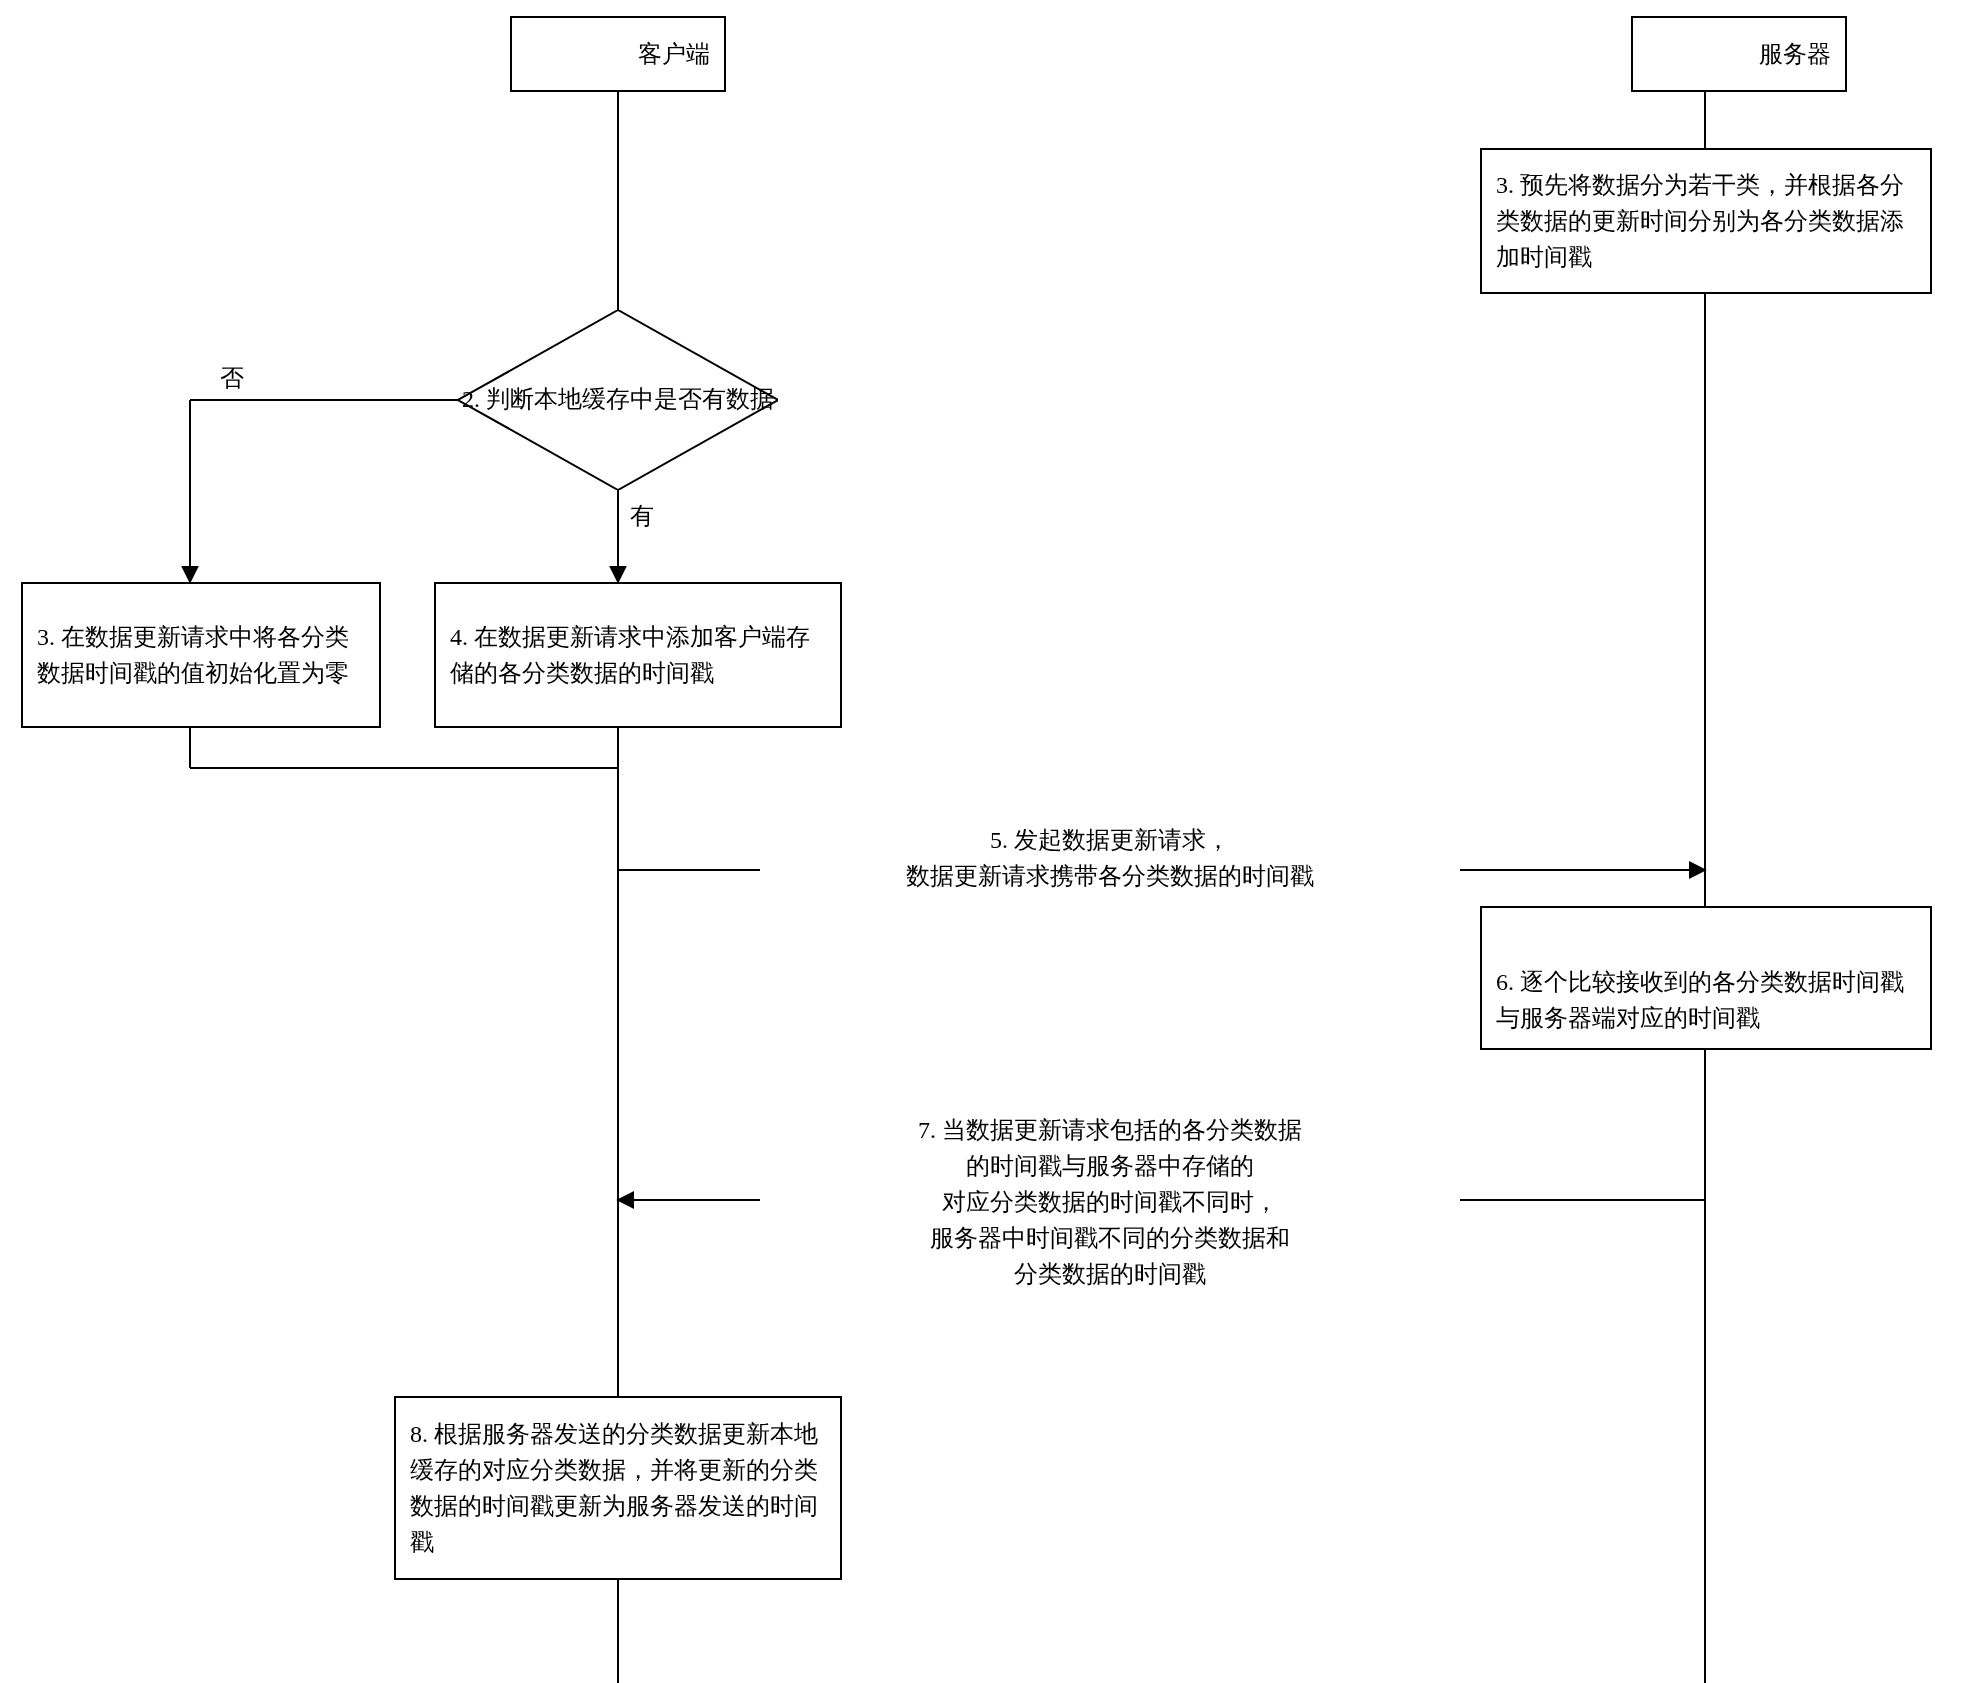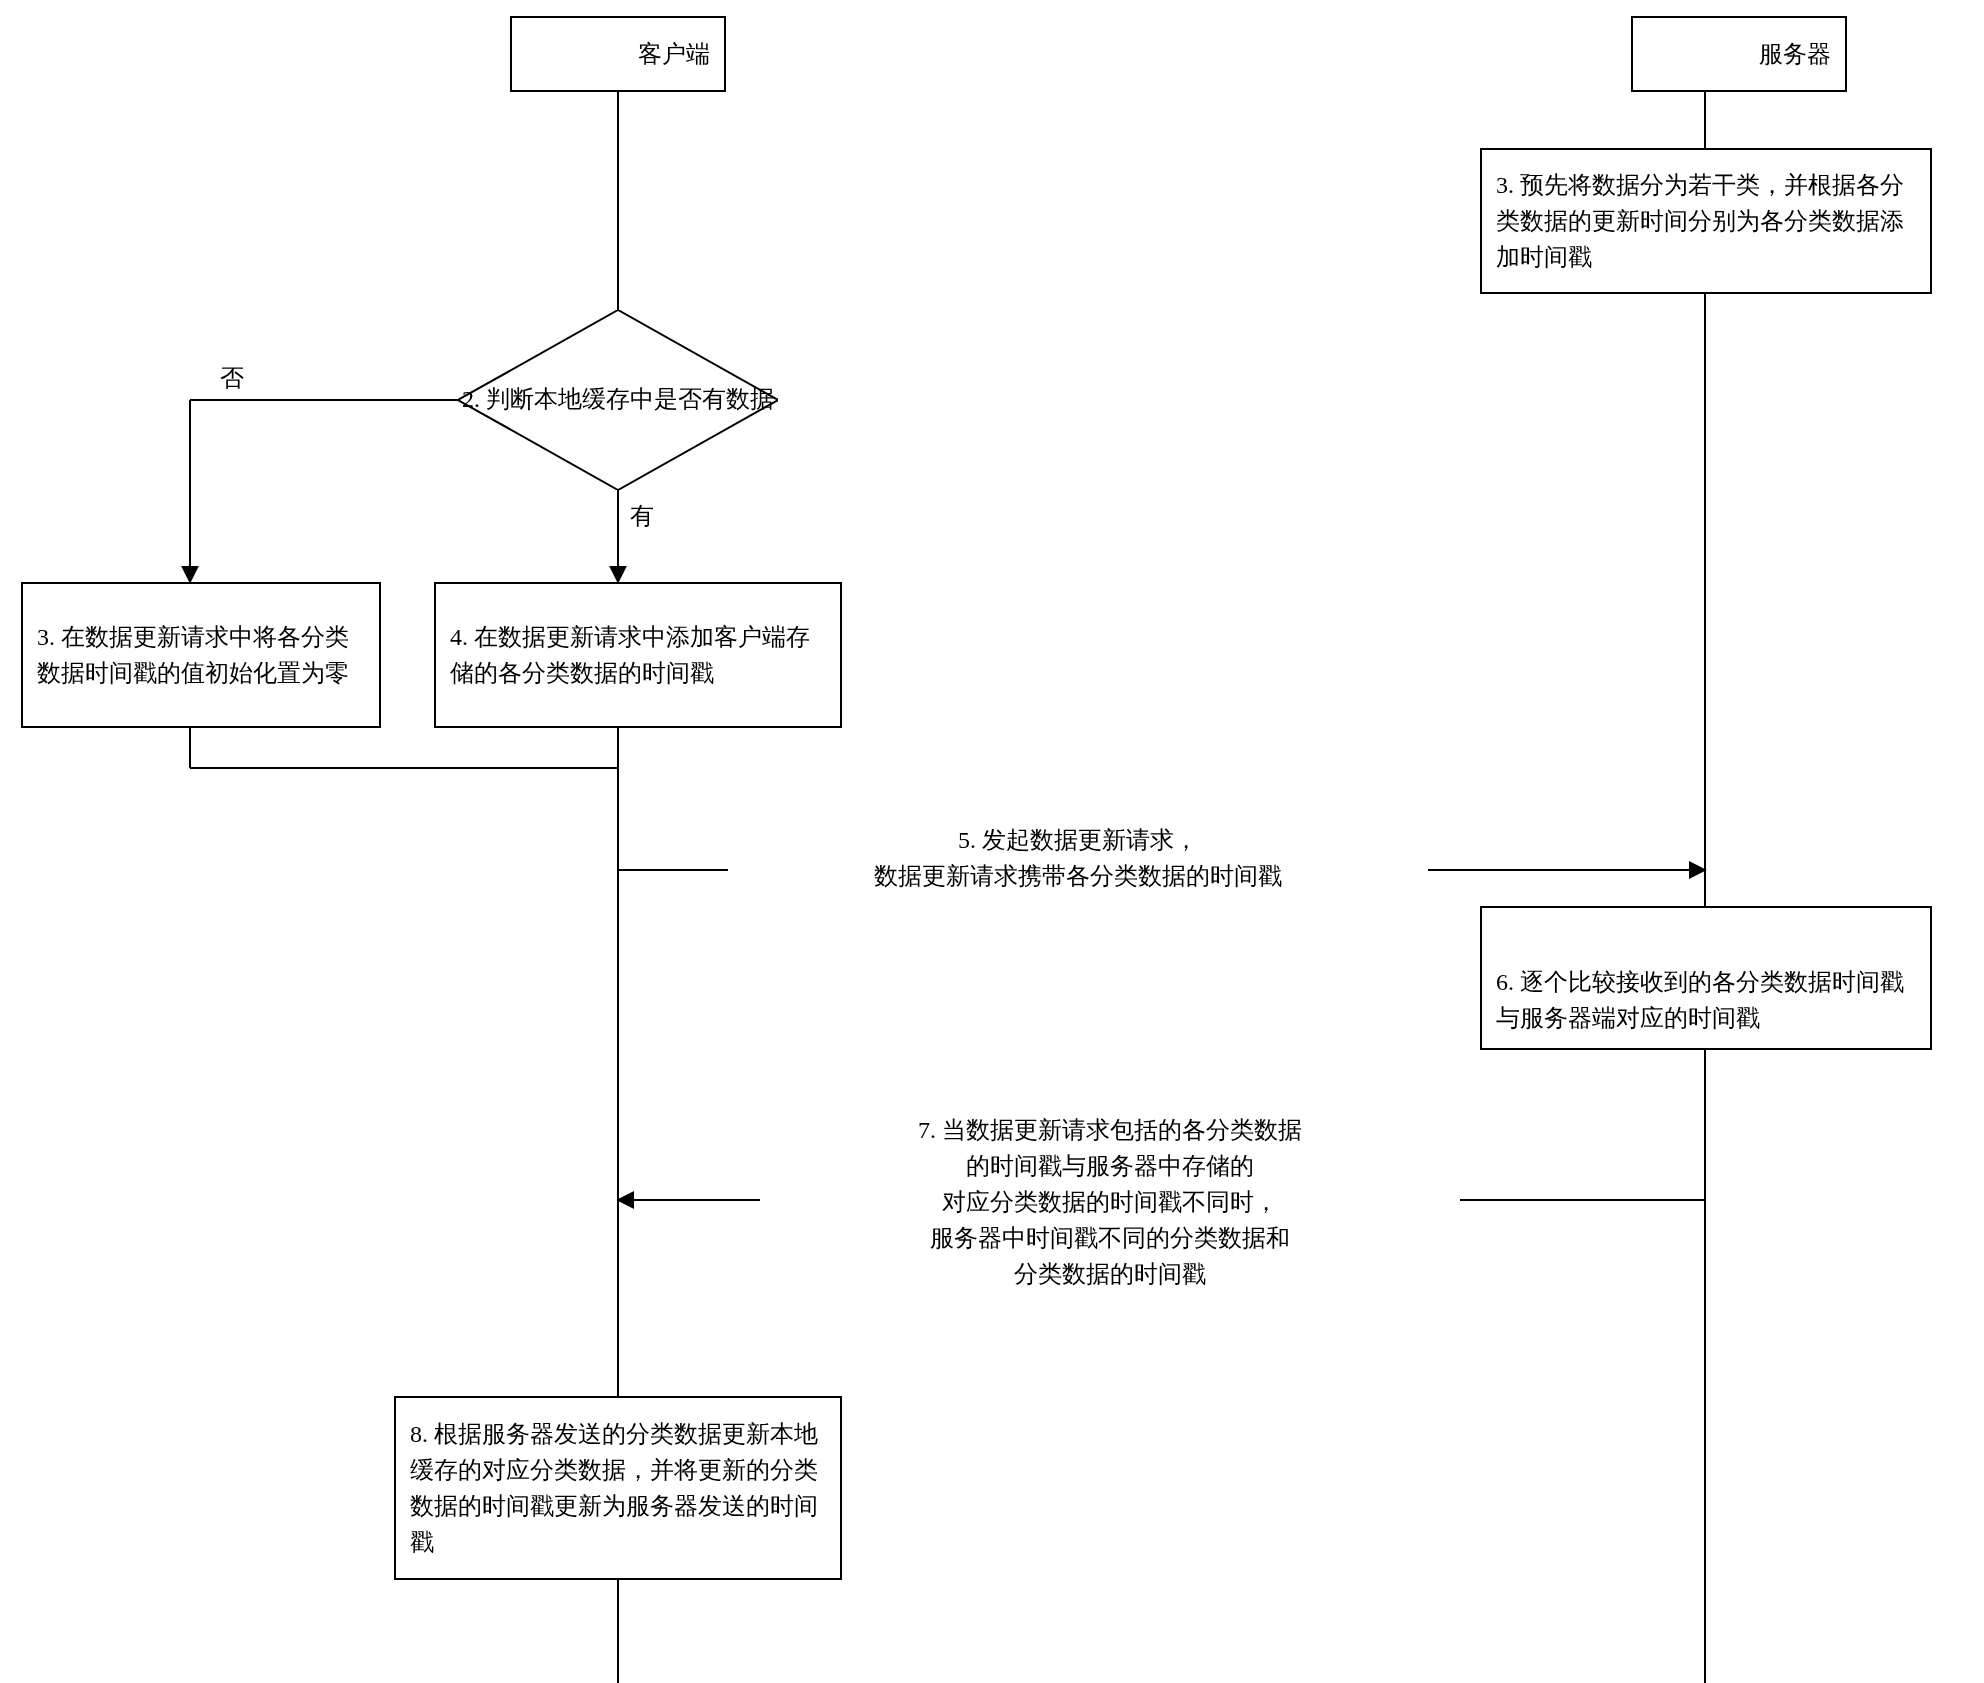--- a/index.html
+++ b/index.html
@@ -117,21 +117,21 @@
 <div class="small-label" style="left:630px; top:500px;">有</div>
 
 <div class="box" style="left:21px; top:582px; width:360px; height:146px; text-align:left;">
   <span style="text-align:left;">3. 在数据更新请求中将各分类数据时间戳的值初始化置为零</span>
 </div>
 
 <div class="box" style="left:414px; top:582px; width:408px; height:146px; text-align:left;margin-left:20px;">
   <span style="text-align:left;">4. 在数据更新请求中添加客户端存储的各分类数据的时间戳</span>
 </div>
 
-<div class="label" style="left:728px; top:820px; width:700px; white-space:pre-line;">5. 发起数据更新请求，
+<div class="label" style="left:760px; top:820px; width:700px; white-space:pre-line;">5. 发起数据更新请求，
 数据更新请求携带各分类数据的时间戳</div>
 
 <div class="box" style="left:1480px; top:906px; width:452px; height:144px; text-align:left;">
   <span style="text-align:left;margin-top:44px;">6. 逐个比较接收到的各分类数据时间戳与服务器端对应的时间戳</span>
 </div>
 
 <div class="label" style="left:760px; top:1110px; width:700px; white-space:pre-line;">7. 当数据更新请求包括的各分类数据
 的时间戳与服务器中存储的
 对应分类数据的时间戳不同时，
 服务器中时间戳不同的分类数据和

